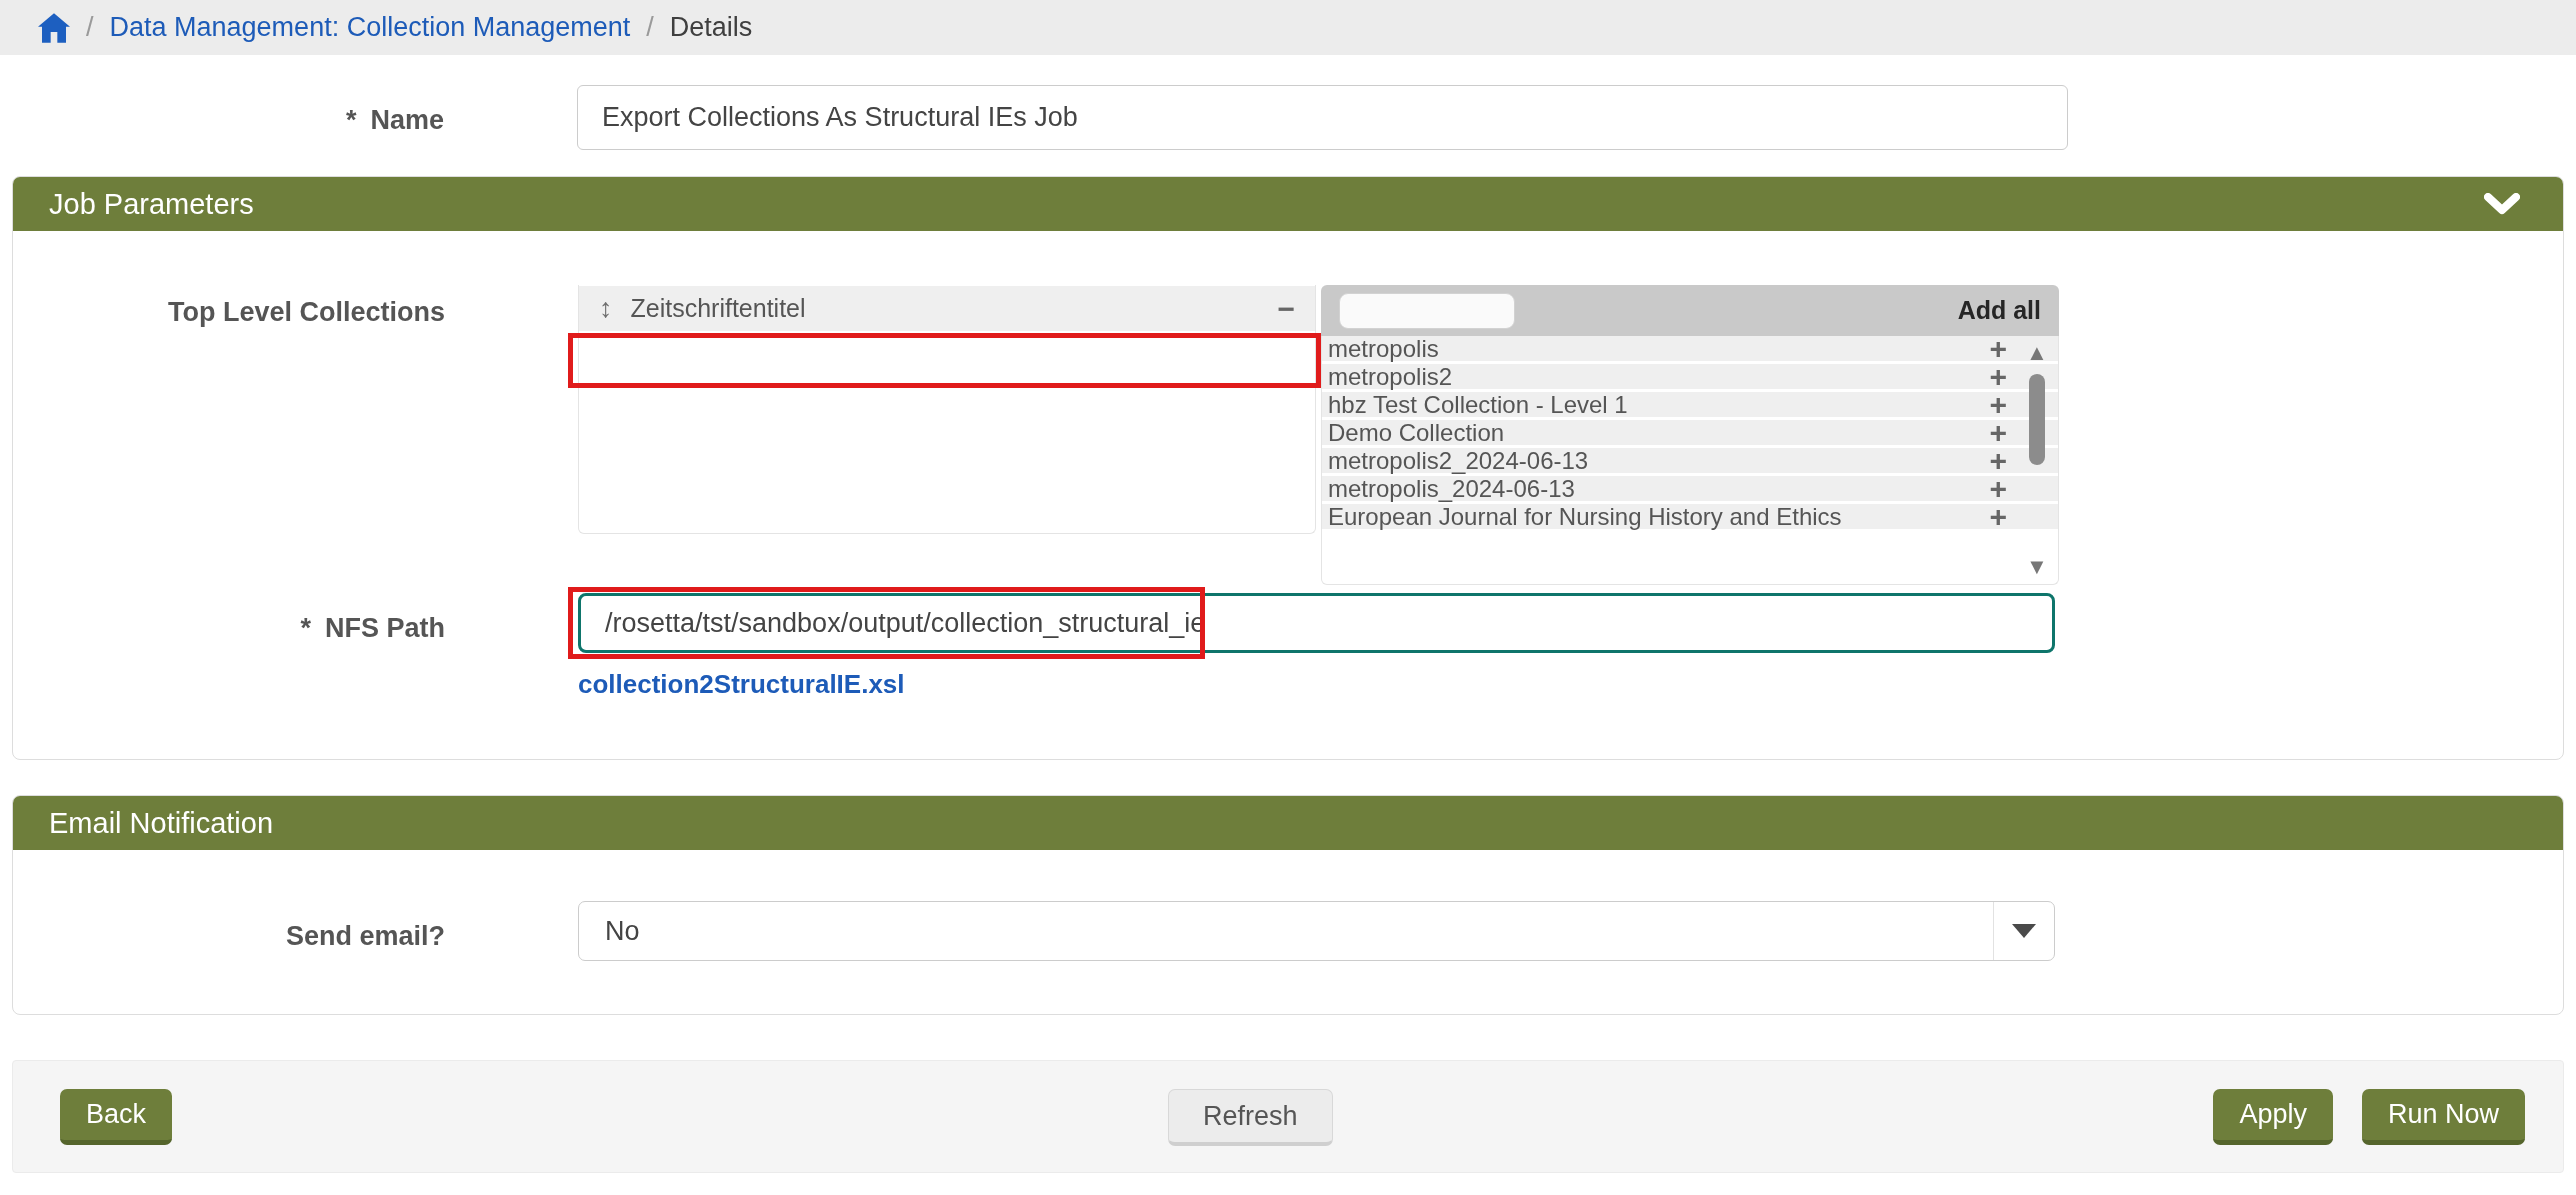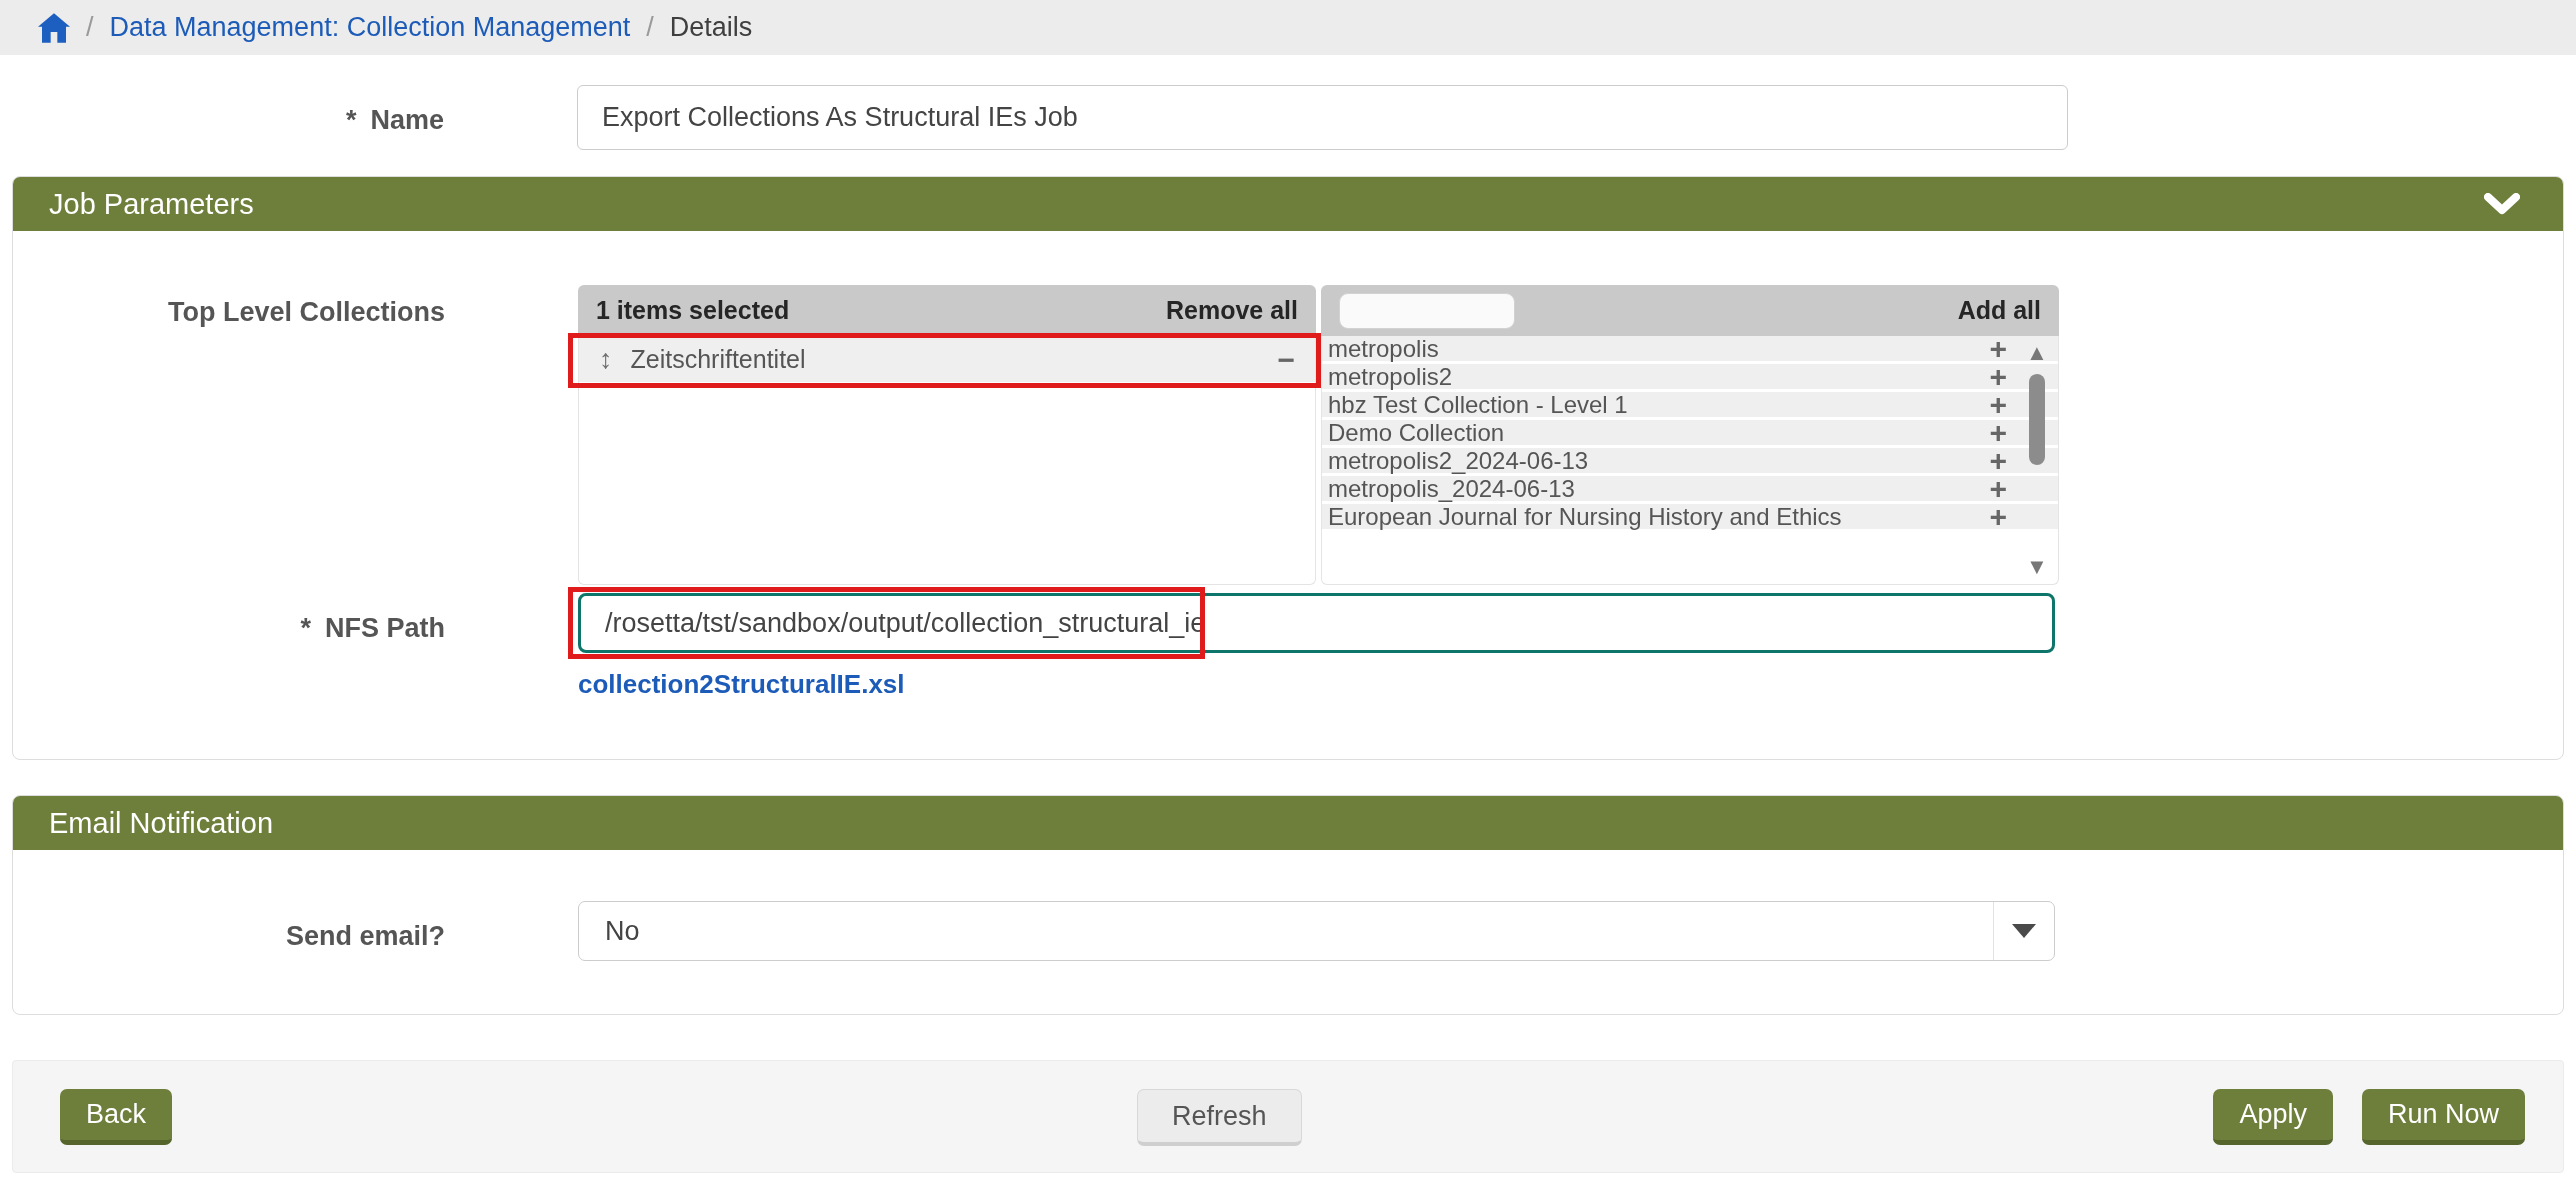--- a/index.html
+++ b/index.html
@@ -98,21 +98,21 @@
   .footer { margin:45px 12px 0 12px; height:113px; background:#f5f5f5;
     border:1px solid #ebebeb; border-radius:4px; position:relative;
     display:flex; align-items:center; }
   .btn { font-family:"Liberation Sans", sans-serif; font-size:27px; border-radius:7px;
     cursor:pointer; height:56px; padding:0 26px; }
   .btn-green { background:#6e7e3b; border:none; border-bottom:5px solid #55652c;
     color:#ffffff; }
   .btn-gray { background:#ececec; border:1px solid #d8d8d8; border-bottom:4px solid #cfcfcf;
     color:#555; }
   .btn-back { margin-left:47px; }
-  .btn-refresh { position:absolute; left:1124px; top:28px; height:57px; padding:0 34px; }
+  .btn-refresh { position:absolute; left:1155px; top:28px; height:57px; padding:0 34px; }
   .footer-right { margin-left:auto; margin-right:38px; display:flex; gap:29px; }
 </style>
 </head>
 <body>
 
 <div class="breadcrumb">
   <span class="home-icon">
     <svg width="32" height="30" viewBox="0 0 24 22">
       <path d="M12 0 L24 10 L21 10 L21 22 L14.5 22 L14.5 14 L9.5 14 L9.5 22 L3 22 L3 10 L0 10 Z" fill="#1d5fc0"></path>
     </svg>
@@ -143,24 +143,20 @@
   </div>
 
   <div class="section-body">
 
     <div class="form-row">
       <div class="lbl" style="padding-top:12px;">Top Level Collections</div>
       <div class="field">
         <div class="dual-list">
 
           <div class="panel">
-            <div class="panel-header">
-              <span>1 items selected</span>
-              <span class="hdr-action">Remove all</span>
-            </div>
             <div class="panel-body">
               <div class="sel-row">
                 <span class="drag">↕</span>
                 <span>Zeitschriftentitel</span>
                 <span class="minus">−</span>
               </div>
             </div>
             <div class="annot annot-sel"></div>
           </div>
 

